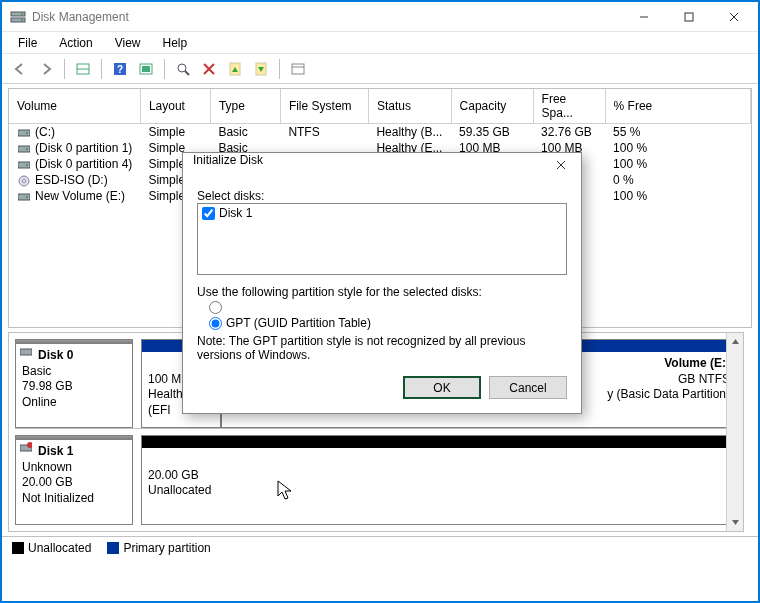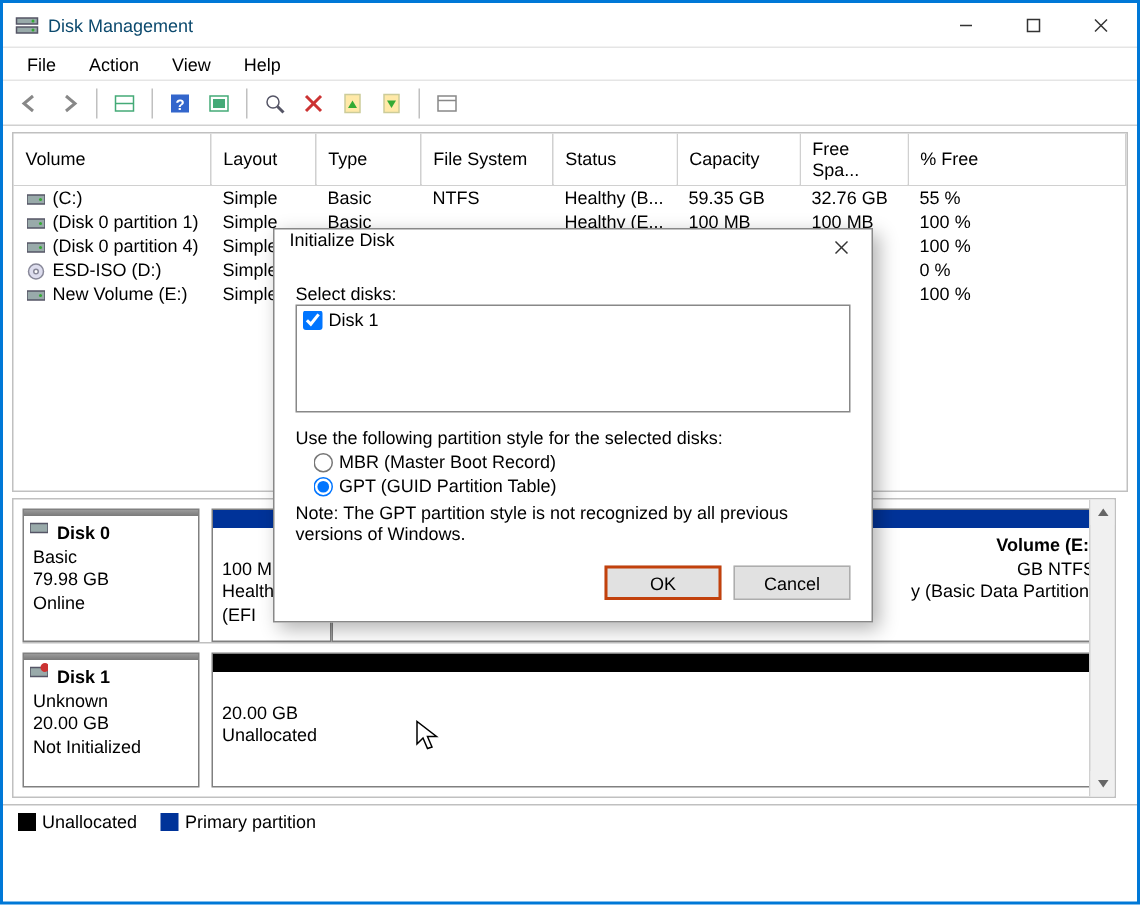--- a/index.html
+++ b/index.html
@@ -22,21 +22,21 @@
     background: #fff;
     border-bottom: 1px solid #e5e5e5;
     display: flex;
     align-items: center;
     padding: 0 2px 0 8px;
   }
   .titlebar .app-icon {
     width: 16px; height: 16px; margin-right: 6px;
     display: flex; align-items: center; justify-content: center;
   }
-  .titlebar .title { flex: 0 0 auto; font-size: 12px; color: #0c4a6e; }
+  .titlebar .title { flex: 0 0 auto; font-size: 12px; color: #737373; }
   .titlebar .spacer { flex: 1; }
   .window-btns { display: flex; }
   .window-btn {
     width: 45px; height: 28px; display: flex; align-items: center; justify-content: center;
     color: #555;
   }
 
   
   .menubar {
     height: 22px;
@@ -194,21 +194,21 @@
   .radio-row input { margin: 0; }
   .note { margin-top: 10px; }
   .dlg-btns { display: flex; justify-content: flex-end; gap: 8px; margin-top: 14px; }
   .btn {
     min-width: 78px; height: 23px;
     border: 1px solid #adadad;
     background: #e1e1e1;
     display: flex; align-items: center; justify-content: center;
     font-size: 12px;
   }
-  .btn.default { border: 2px solid #c2410c; margin-left: 15px; }
+  .btn.default { border: 2px solid #14532d; margin-left: 15px; }
 
   .cursor {
     position: absolute;
     left: 275px; top: 478px;
     z-index: 200;
     pointer-events: none;
   }
 </style>
 </head>
 <body>
@@ -497,21 +497,20 @@
     <div>Select disks:</div>
     <div class="disk-list">
       <label class="disk-list-item">
         <input type="checkbox" checked="" style="">
         <span>Disk 1</span>
       </label>
     </div>
     <div>Use the following partition style for the selected disks:</div>
     <label class="radio-row">
       <input type="radio" name="pstyle" style="">
-      <span>MBR (Master Boot Record)</span>
     </label>
     <label class="radio-row">
       <input type="radio" name="pstyle" checked="" style="">
       <span>GPT (GUID Partition Table)</span>
     </label>
     <p class="note">Note: The GPT partition style is not recognized by all previous versions of Windows.</p>
     <div class="dlg-btns">
       <div class="btn default">OK</div>
       <div class="btn">Cancel</div>
     </div>

